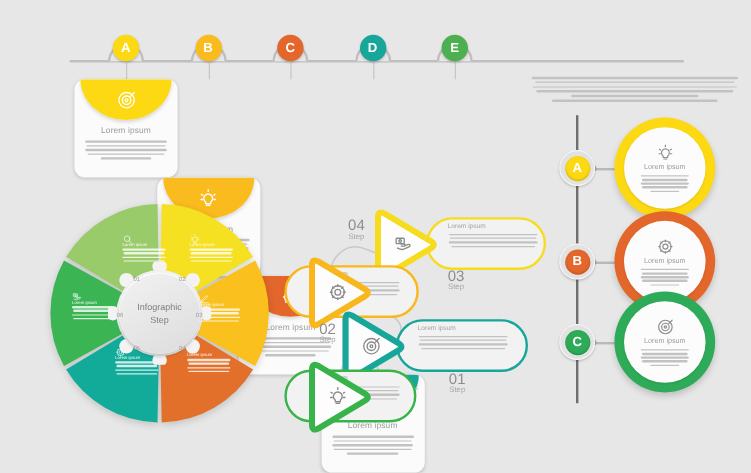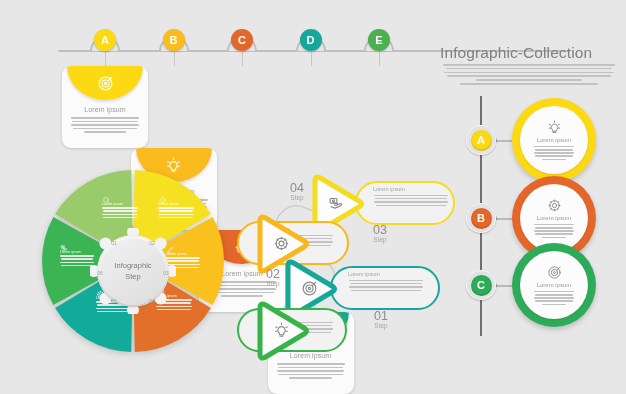--- a/index.html
+++ b/index.html
@@ -57,21 +57,21 @@
   }
   .collection-sub{left:443px;top:64px;width:172px;}
 
   
   .pie-wrap{left:40px;top:168px;width:186px;height:186px;}
   .pie{
     position:absolute;left:0;top:0;width:186px;height:186px;border-radius:50%;
     filter:drop-shadow(0 2px 3px rgba(0,0,0,.16));
   }
   .hub-outer{
-    position:absolute;left:50px;top:60px;width:86px;height:86px;
+    position:absolute;left:50px;top:50px;width:86px;height:86px;
   }
   .hub-cog{position:absolute;left:0;top:0;width:86px;height:86px;}
   .hub-face{
     position:absolute;left:9px;top:9px;width:68px;height:68px;border-radius:50%;
     background:linear-gradient(150deg,#f2f2f2,#dcdcdc);
     box-shadow:0 2px 3px rgba(0,0,0,.2), inset 0 1px 1px #fff;
     display:flex;flex-direction:column;align-items:center;justify-content:center;
     color:#7d7d7d;font-size:7.5px;line-height:11px;text-align:center;
   }
   .hub-num{
@@ -226,21 +226,20 @@
             <div class="ll" style="width:64.6px;"></div>
             <div class="ll" style="width:42.16px;"></div>
           </div>
         </div>
       </div>
       <div class="abs bump" style="left:364px;top:36px;"></div>
       <div class="abs stem" style="left:379px;top:51px;height:15px;"></div>
       <div class="abs badge" style="left:368px;top:29px;background:#4cb050;">E</div>
     </div>
 
-  <div class="abs collection-title">Infographic-Collection</div>
   <div class="abs collection-sub">
     <div>
         <div class="lorem-lines" style="gap:2.2px">
           <div class="ll" style="width:172px;"></div>
           <div class="ll" style="width:166.84px;"></div>
           <div class="ll" style="width:170.28px;"></div>
           <div class="ll" style="width:163.4px;"></div>
           <div class="ll" style="width:106.64px;"></div>
           <div class="ll" style="width:137.6px;"></div>
         </div>

